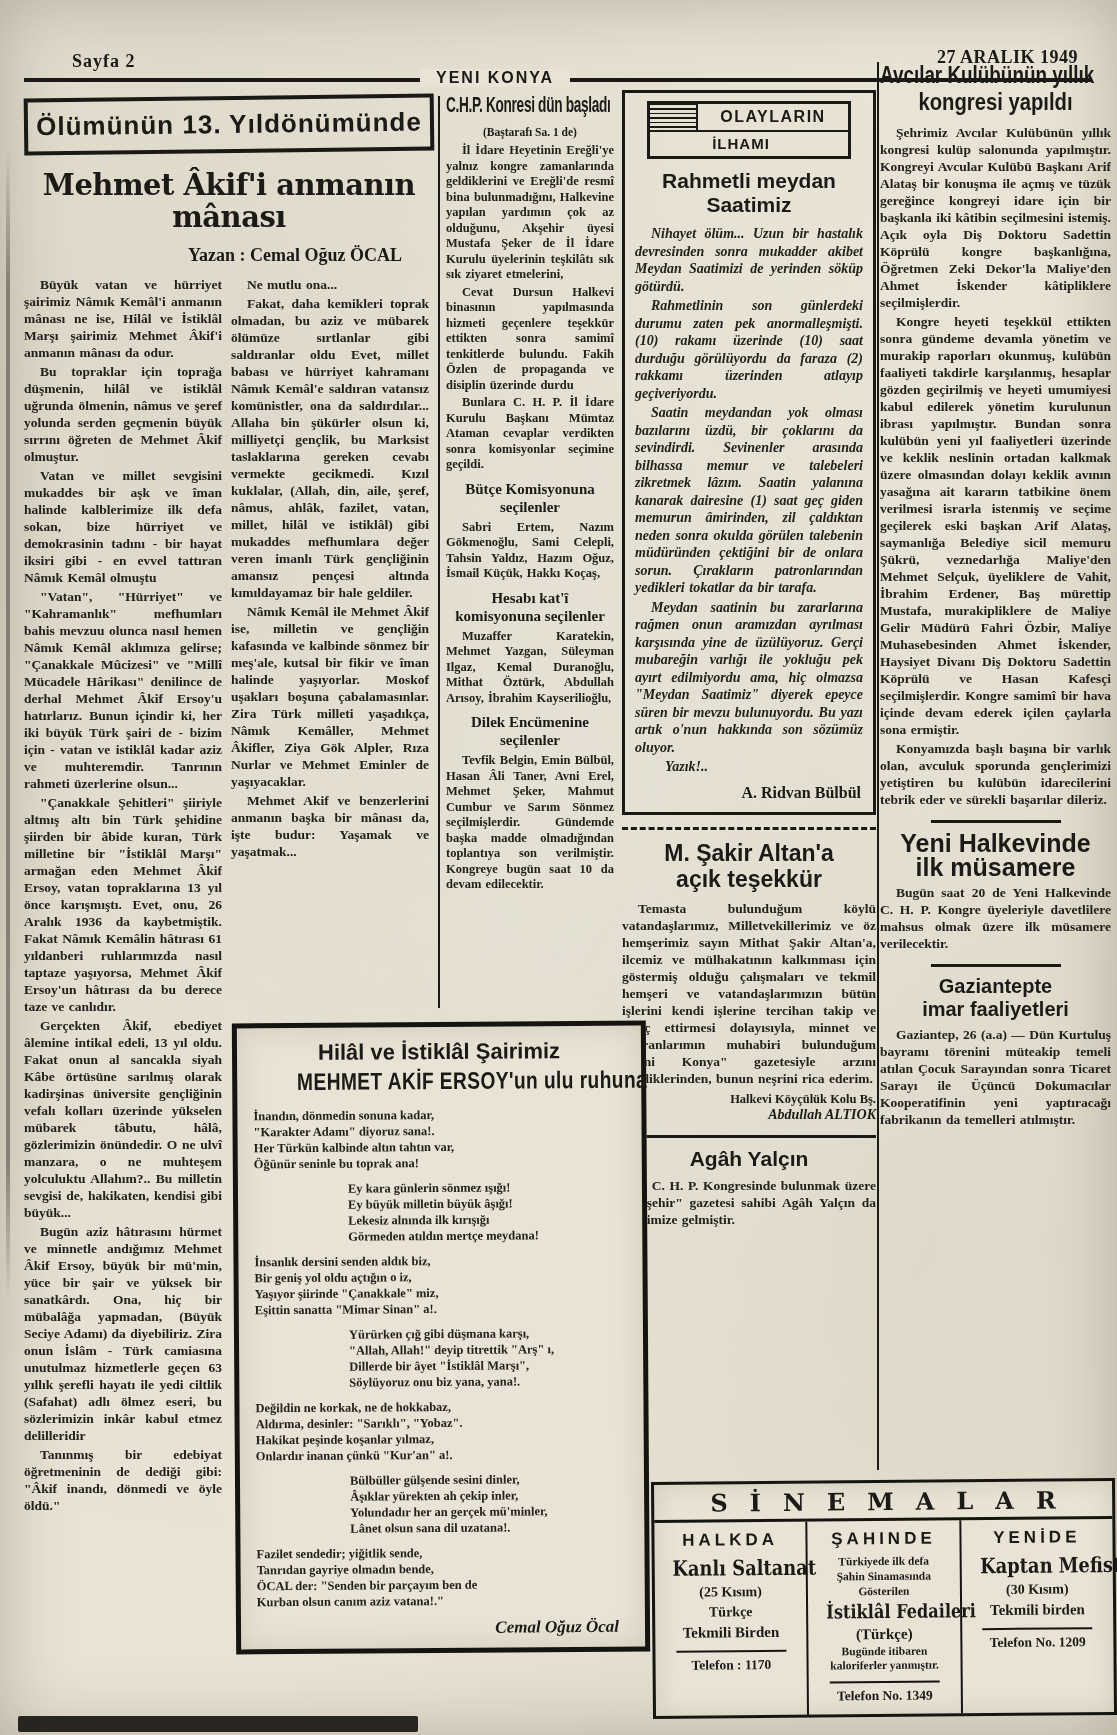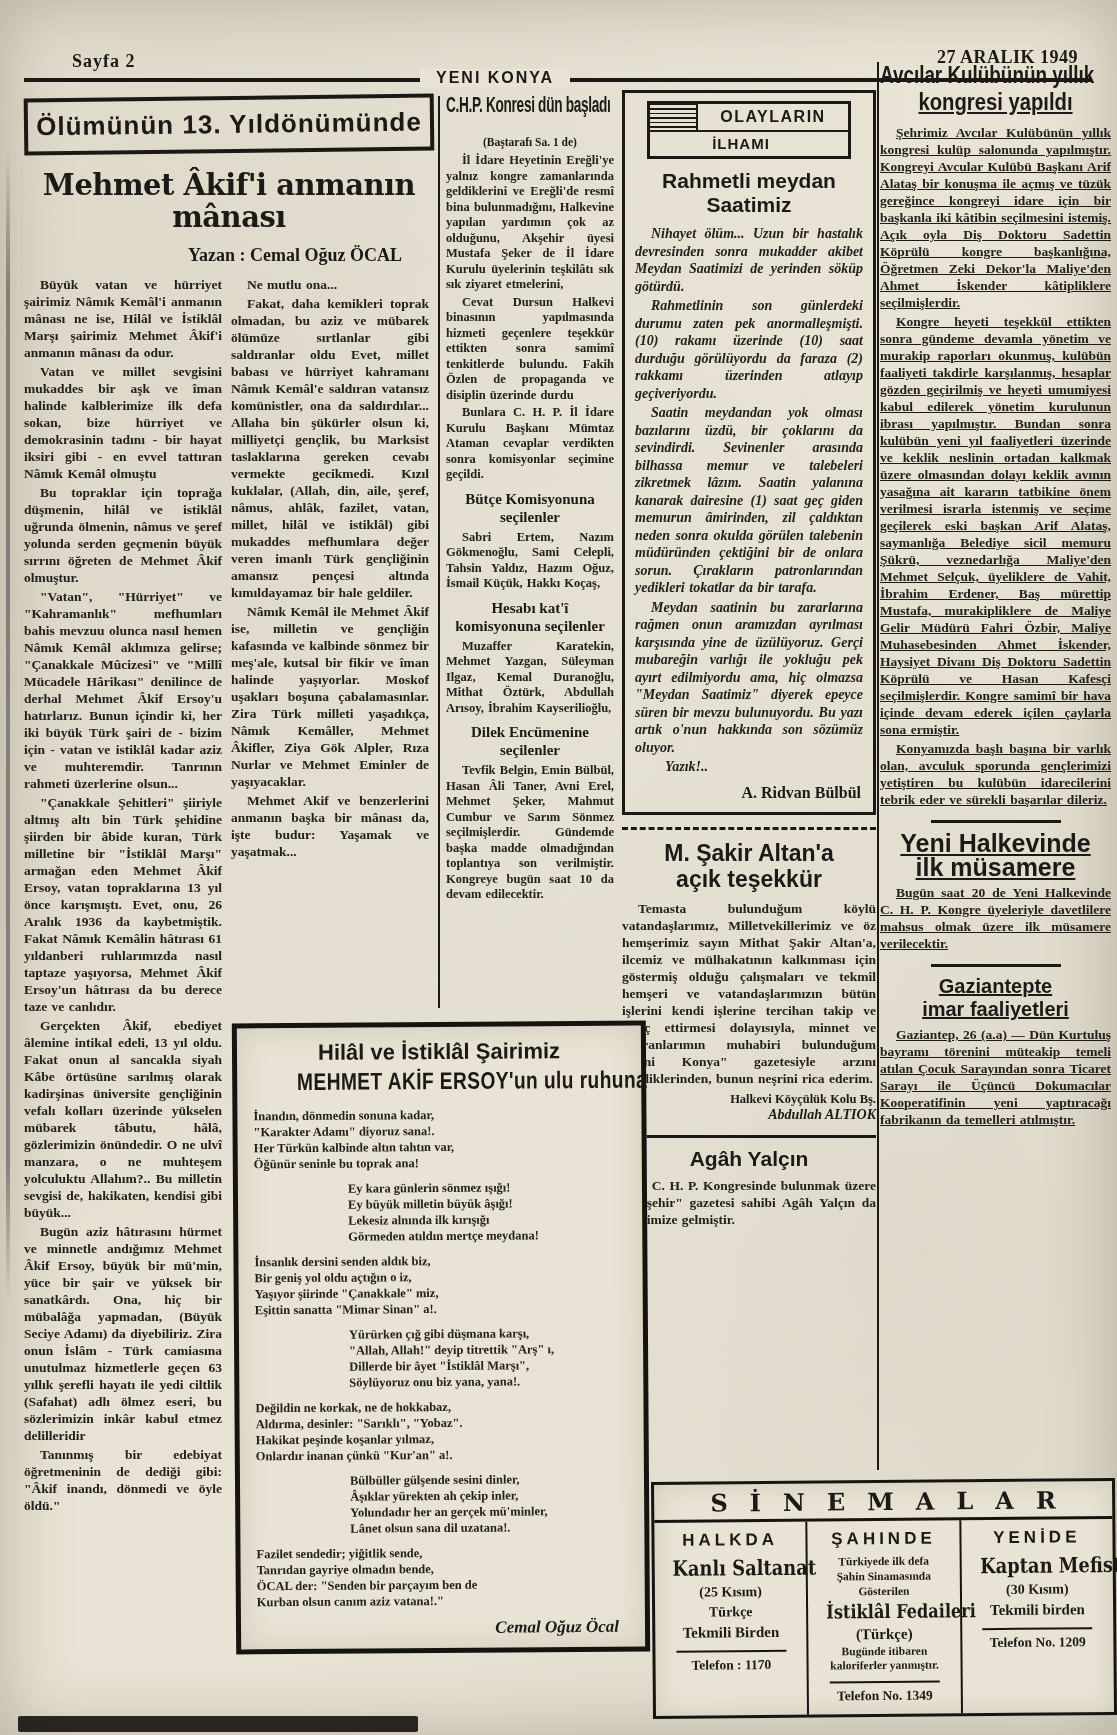--- a/index.html
+++ b/index.html
@@ -24,21 +24,21 @@
   
   .lead{position:absolute;left:24px;top:96px;width:410px;}
   .kicker-box{border:4px solid #1b1915;padding:9px 4px;text-align:center;transform:rotate(-.7deg);
     font:bold 26px "Liberation Sans",sans-serif;letter-spacing:1px;}
   .lead-title{margin:16px 0 12px;text-align:center;font:bold 29px/32px "DejaVu Serif",serif;letter-spacing:-.5px;}
   .lead-byline{text-align:right;padding-right:32px;font:bold 18px "Liberation Serif",serif;margin:8px 0 10px;}
   .lead-cols{display:flex;gap:9px;}
   .lead-col{width:198px;}
   
   .chp{position:absolute;left:446px;top:92px;width:168px;}
-  .chp-title-wrap{height:30px;margin-bottom:14px;}
+  .chp-title-wrap{height:30px;margin-bottom:4px;}
   .chp-title{display:inline-block;white-space:nowrap;font:bold 22px "Liberation Sans",sans-serif;
     transform:scaleX(.62);transform-origin:left center;letter-spacing:-.5px;}
   .chp-cont{text-align:center;font:bold 11.5px "Liberation Serif",serif;margin:0 0 5px;}
   p.body.sm{font-size:12.5px;line-height:15.5px;}
   .subhead{margin:7px 6px 4px;text-align:center;font:bold 15px/18px "Liberation Serif",serif;}
   
   .colD{position:absolute;left:622px;top:90px;width:254px;}
   .olaylar{border:3px solid #1b1915;padding:8px 10px 10px;}
   .logo-box{border:3px solid #1b1915;margin:0 12px 10px;}
   .lrow1{display:flex;align-items:stretch;border-bottom:2px solid #1b1915;height:26px;}
@@ -54,21 +54,21 @@
   p.body.closing{text-align:left;text-indent:30px;}
   .ol-sig{text-align:right;font:bold 16px "Liberation Serif",serif;margin-top:8px;padding-right:2px;}
   .tesekkur{border-top:3px dashed #1b1915;margin-top:12px;padding-top:10px;}
   .sec-title{text-align:center;font:bold 23px/26px "Liberation Sans",sans-serif;margin:0 0 8px;}
   .sec-title span{display:block;}
   .sig-role{text-align:right;font:bold 12.5px "Liberation Serif",serif;margin-top:5px;}
   .sig-name{text-align:right;font:bold italic 14px "Liberation Serif",serif;}
   .agah{border-top:3px solid #1b1915;margin-top:12px;padding-top:8px;}
   .agah .sec-title{font-size:21px;margin-bottom:5px;}
   
-  .colE{position:absolute;left:880px;top:62px;width:231px;text-decoration:underline;}
+  .colE{position:absolute;left:880px;top:62px;width:231px;}
   .avc-title{margin:0 0 8px;}
   .avc-title .l1{display:inline-block;white-space:nowrap;font:bold 23px "Liberation Sans",sans-serif;
     transform:scaleX(.82);transform-origin:left center;}
   .avc-title .l2{display:block;text-align:center;font:bold 23px "Liberation Sans",sans-serif;transform:scaleX(.88);}
   p.body.e{font-size:13.5px;line-height:17px;}
   .divider{width:130px;border-top:3px solid #1b1915;margin:12px auto 8px;}
   .musamere .sec-title{font-size:25px;line-height:24px;margin-bottom:5px;}
   .gaziantep .sec-title{font-size:20px;line-height:23px;margin-bottom:5px;}
   
   .poem{position:absolute;left:234px;top:1022px;width:372px;border:5px solid #161410;background:#e8e3d4;
@@ -119,22 +119,22 @@
 
   <section class="lead">
     <div class="kicker-box">
       <span>Ölümünün 13. Yıldönümünde</span>
     </div>
     <h1 class="lead-title">Mehmet Âkif'i anmanın mânası</h1>
     <div class="lead-byline">Yazan : Cemal Oğuz ÖCAL</div>
     <div class="lead-cols">
       <div class="lead-col">
         <p class="body">Büyük vatan ve hürriyet şairimiz Nâmık Kemâl'i anmanın mânası ne ise, Hilâl ve İstiklâl Marşı şairimiz Mehmet Âkif'i anmanın mânası da odur.</p>
+        <p class="body">Bu topraklar için toprağa düşmenin, hilâl ve istiklâl uğrunda ölmenin, nâmus ve şeref yolunda serden geçmenin büyük sırrını öğreten de Mehmet Âkif olmuştur.</p>
         <p class="body">Vatan ve millet sevgisini mukaddes bir aşk ve îman halinde kalblerimize ilk defa sokan, bize hürriyet ve demokrasinin tadını - bir hayat iksiri gibi - en evvel tattıran Nâmık Kemâl olmuştu</p>
-        <p class="body">Bu topraklar için toprağa düşmenin, hilâl ve istiklâl uğrunda ölmenin, nâmus ve şeref yolunda serden geçmenin büyük sırrını öğreten de Mehmet Âkif olmuştur.</p>
         <p class="body">"Vatan", "Hürriyet" ve "Kahramanlık" mefhumları bahis mevzuu olunca nasıl hemen Nâmık Kemâl aklımıza gelirse; "Çanakkale Mûcizesi" ve "Millî Mücadele Hârikası" denilince de derhal Mehmet Âkif Ersoy'u hatırlarız. Bunun içindir ki, her iki büyük Türk şairi de - bizim için - vatan ve istiklâl kadar aziz ve muhteremdir. Tanrının rahmeti üzerlerine olsun...</p>
         <p class="body">"Çanakkale Şehitleri" şiiriyle altmış altı bin Türk şehidine şiirden bir âbide kuran, Türk milletine bir "İstiklâl Marşı" armağan eden Mehmet Âkif Ersoy, vatan topraklarına 13 yıl önce karışmıştı. Evet, onu, 26 Aralık 1936 da kaybetmiştik. Fakat Nâmık Kemâlin hâtırası 61 yıldanberi ruhlarımızda nasıl taptaze yaşıyorsa, Mehmet Âkif Ersoy'un hâtırası da bu derece taze ve canlıdır.</p>
         <p class="body">Gerçekten Âkif, ebediyet âlemine intikal edeli, 13 yıl oldu. Fakat onun al sancakla siyah Kâbe örtüsüne sarılmış olarak kadirşinas üniversite gençliğinin vefalı kolları üzerinde yükselen mübarek tâbutu, hâlâ, gözlerimizin önündedir. O ne ulvî manzara, o ne muhteşem yolculuktu Allahım?.. Bu milletin sevgisi de, hakikaten, kendisi gibi büyük...</p>
         <p class="body">Bugün aziz hâtırasını hürmet ve minnetle andığımız Mehmet Âkif Ersoy, büyük bir mü'min, yüce bir şair ve yüksek bir sanatkârdı. Ona, hiç bir mübalâğa yapmadan, (Büyük Seciye Adamı) da diyebiliriz. Zira onun İslâm - Türk camiasına unutulmaz hizmetlerle geçen 63 yıllık şerefli hayatı ile yedi ciltlik (Safahat) adlı ölmez eseri, bu sözlerimizin inkâr kabul etmez delilleridir</p>
         <p class="body">Tanınmış bir edebiyat öğretmeninin de dediği gibi: "Âkif inandı, dönmedi ve öyle öldü."</p>
       </div>
       <div class="lead-col">
         <p class="body">Ne mutlu ona...</p>
         <p class="body">Fakat, daha kemikleri toprak olmadan, bu aziz ve mübarek ölümüze sırtlanlar gibi saldıranlar oldu Evet, millet babası ve hürriyet kahramanı Nâmık Kemâl'e saldıran vatansız komünistler, ona da saldırdılar... Allaha bin şükürler olsun ki, milliyetçi gençlik, bu Marksist taslaklarına gereken cevabı vermekte gecikmedi. Kızıl kuklalar, (Allah, din, aile, şeref, nâmus, ahlâk, fazilet, vatan, millet, hilâl ve istiklâl) gibi mukaddes mefhumlara değer veren imanlı Türk gençliğinin amansız pençesi altında kımıldayamaz bir hale geldiler.</p>
         <p class="body">Nâmık Kemâl ile Mehmet Âkif ise, milletin ve gençliğin kafasında ve kalbinde sönmez bir meş'ale, kutsal bir fikir ve îman halinde yaşıyorlar. Moskof uşakları boşuna çabalamasınlar. Zira Türk milleti yaşadıkça, Nâmık Kemâller, Mehmet Âkifler, Ziya Gök Alpler, Rıza Nurlar ve Mehmet Eminler de yaşıyacaklar.</p>

